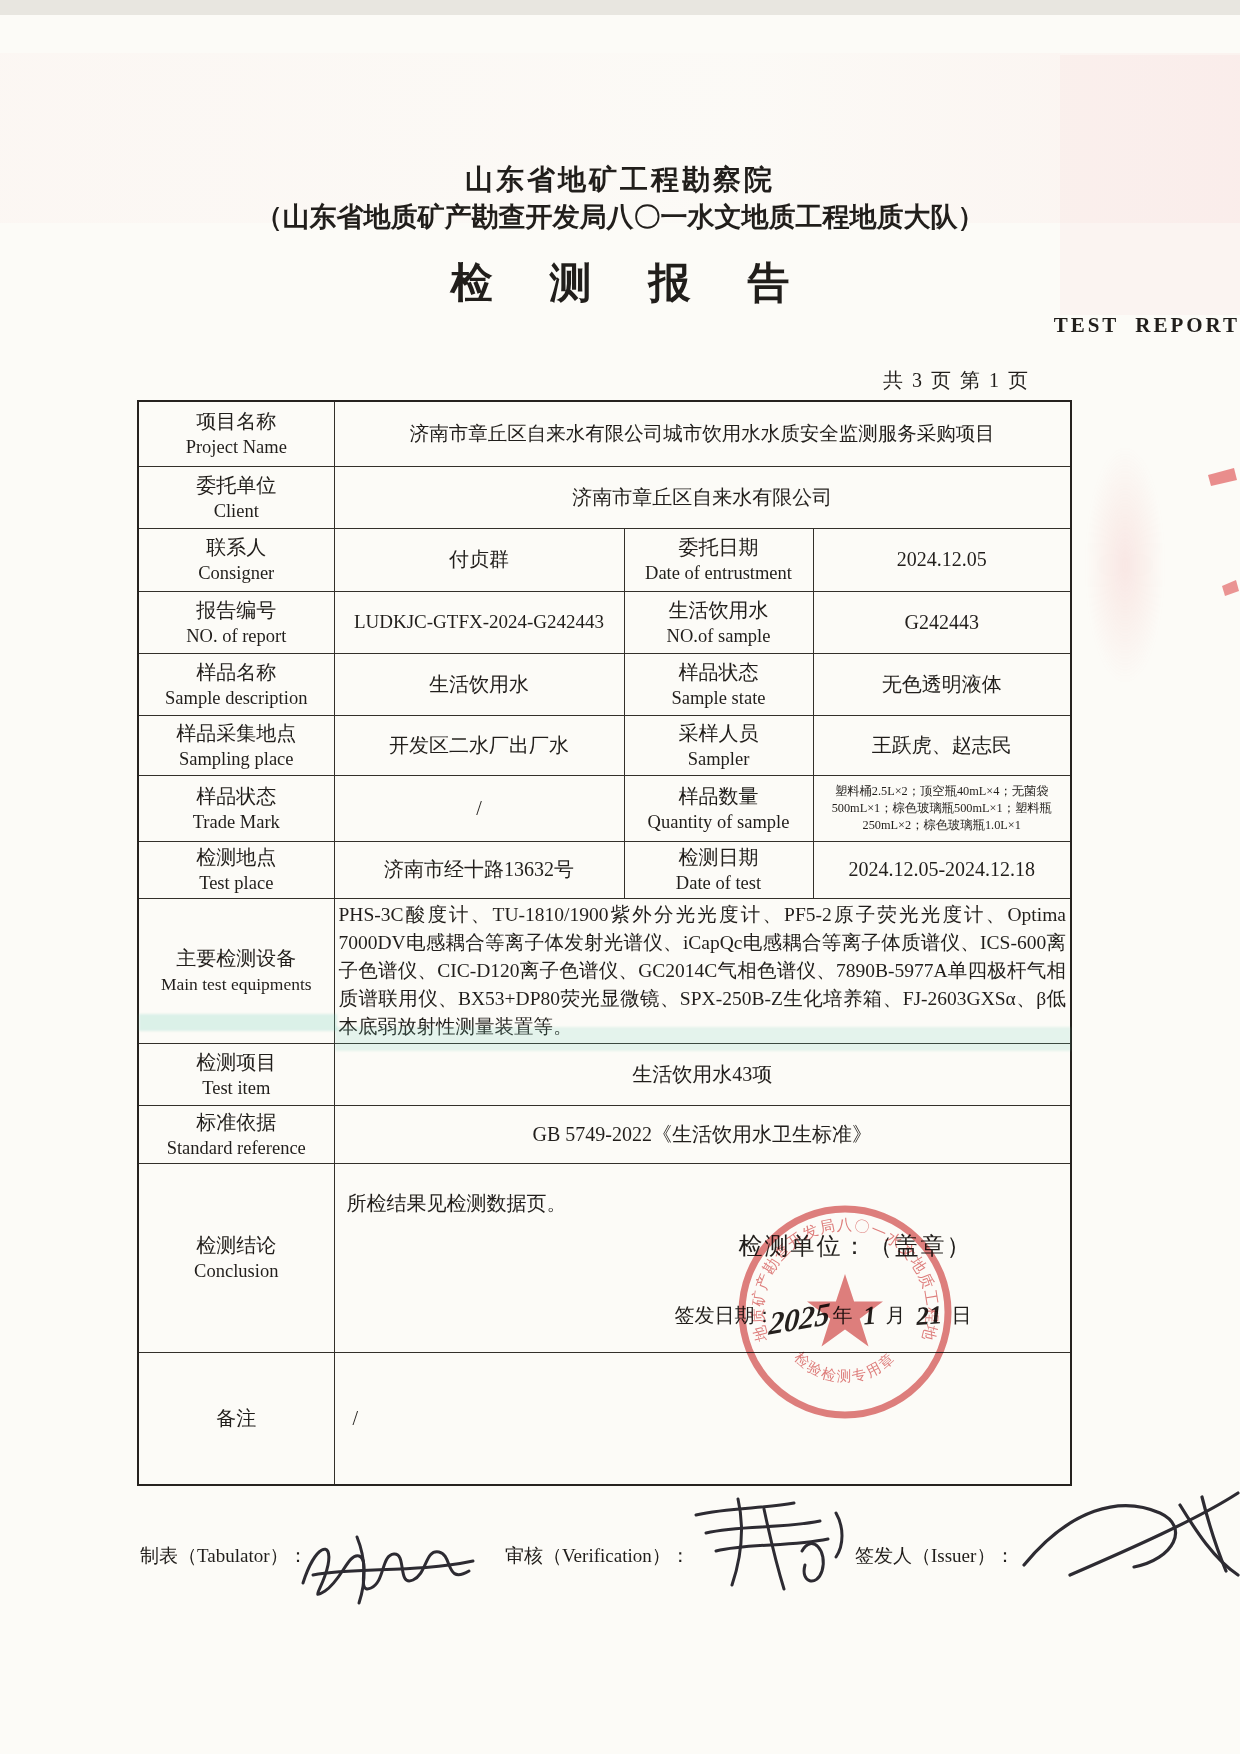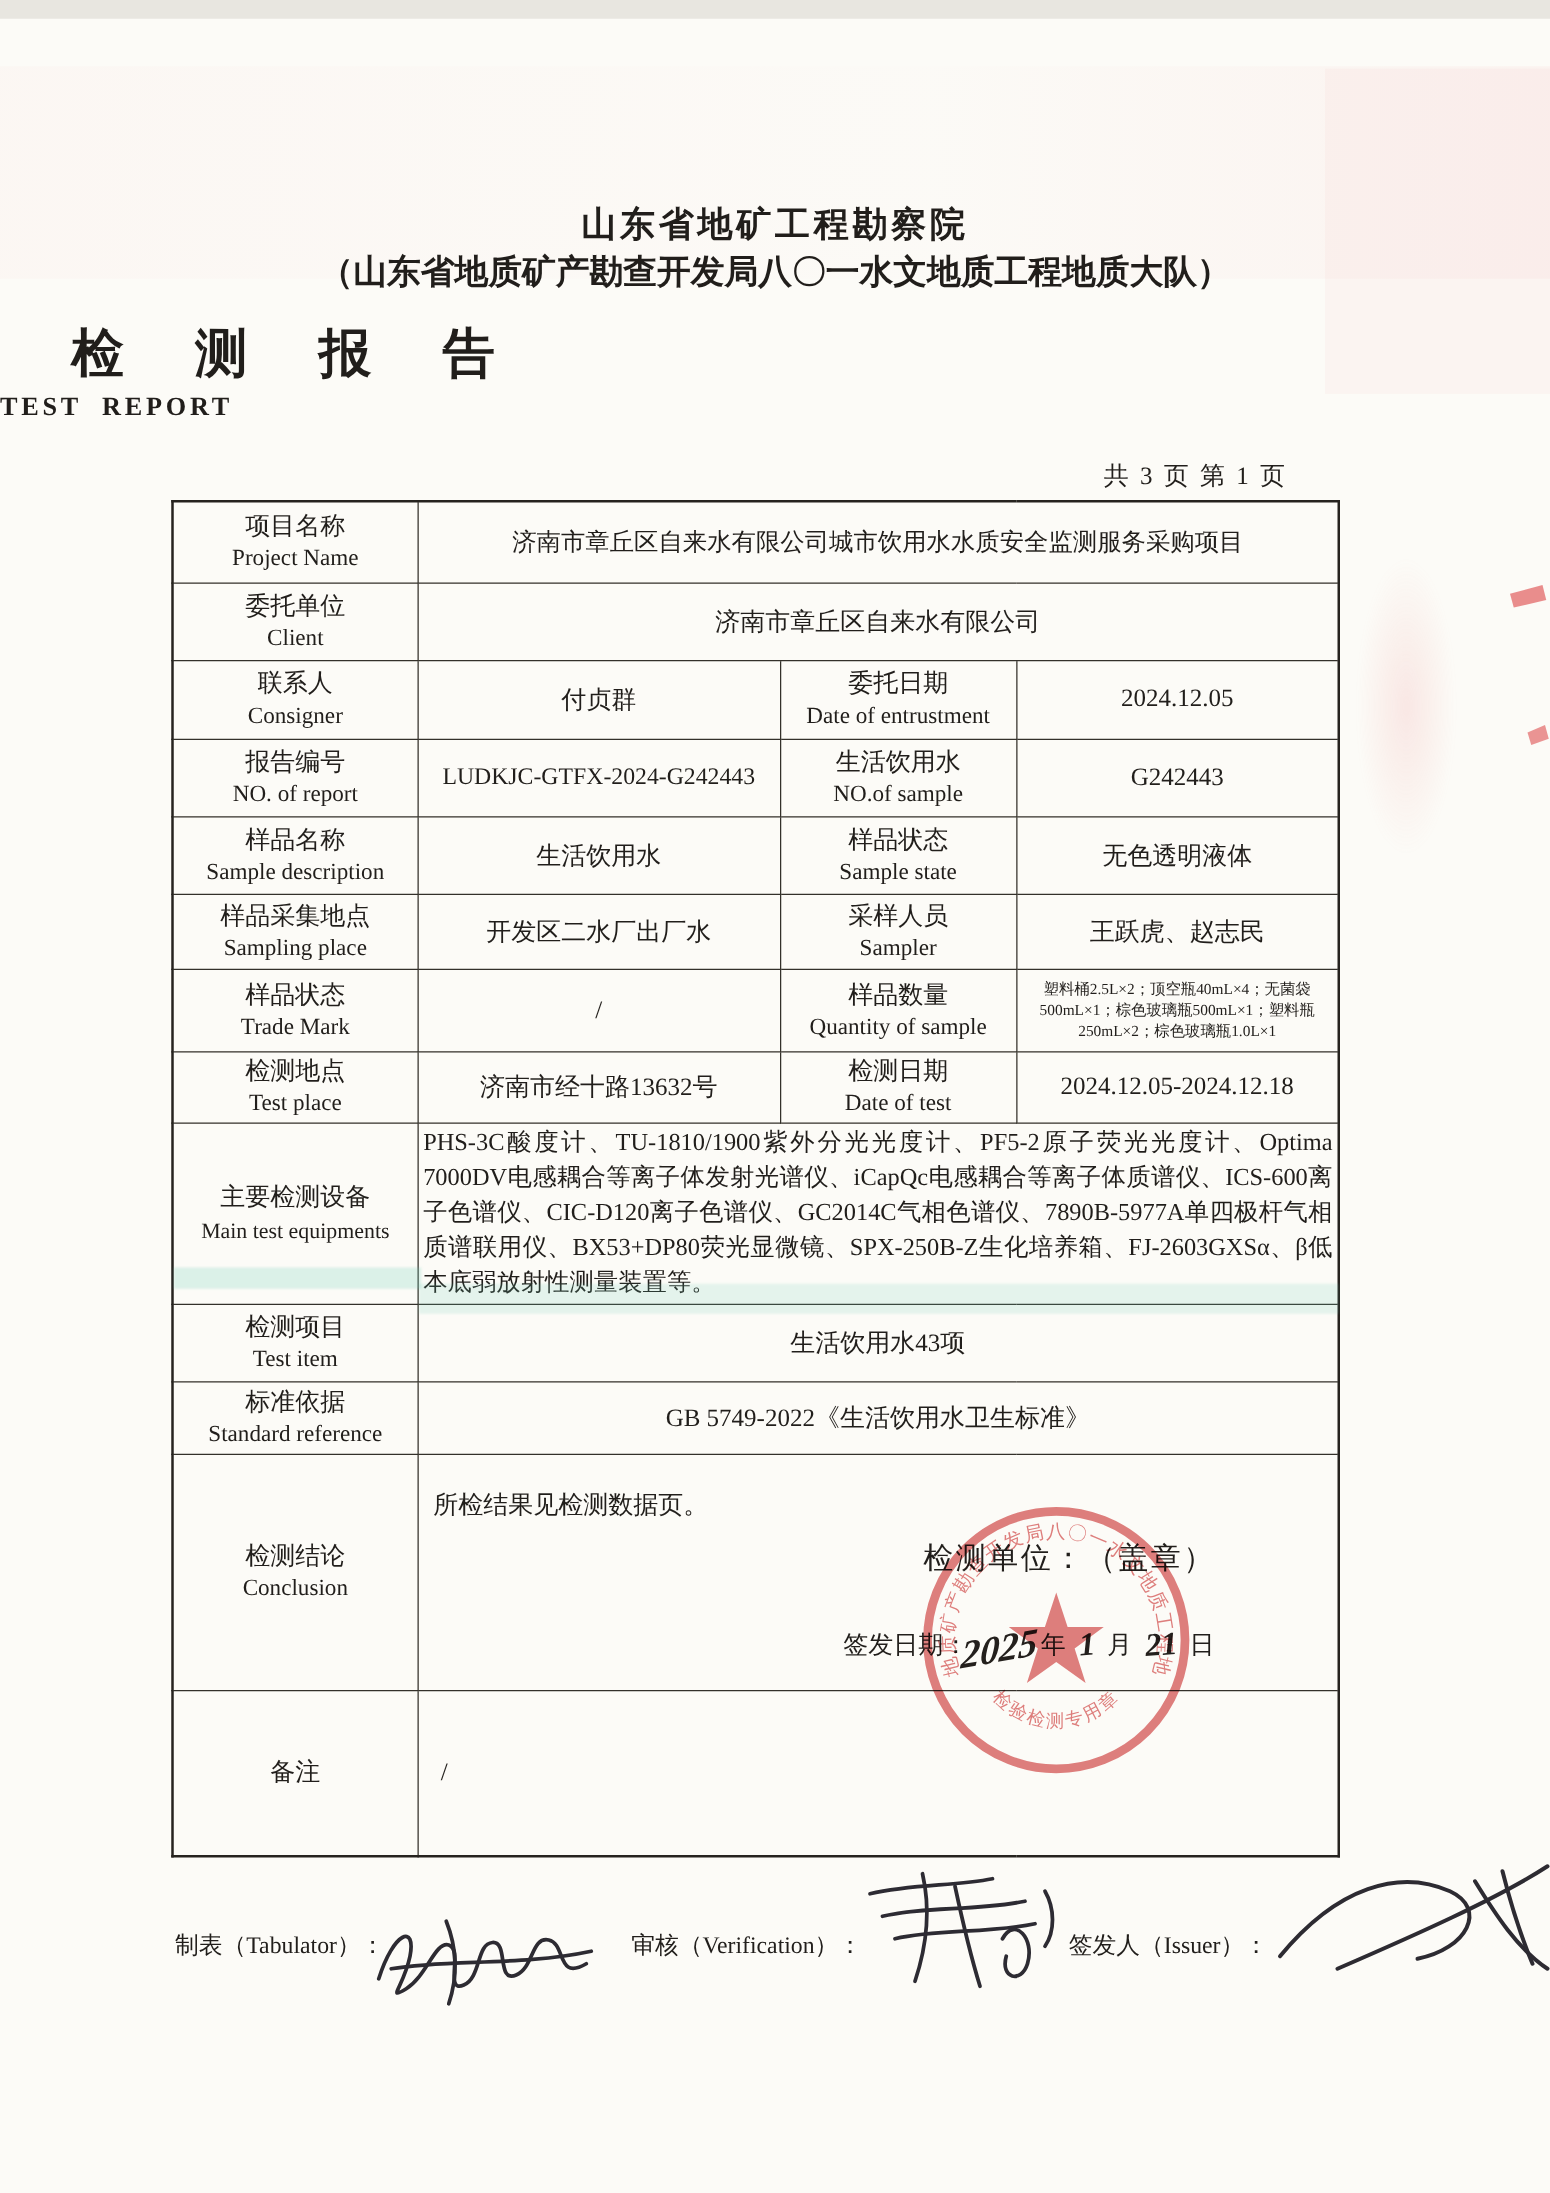--- a/index.html
+++ b/index.html
@@ -7,22 +7,22 @@
     position:relative; width:1240px; height:1754px; margin:15px auto;
     background:#fcfbf7; overflow:hidden;
     font-family:"Liberation Serif","DejaVu Serif",serif; color:#211e1b;
   }
   .tint{position:absolute; pointer-events:none;}
   .tint-top{left:0;top:38px;width:1240px;height:170px;background:linear-gradient(90deg,rgba(248,210,210,.10),rgba(248,230,230,.05) 60%,rgba(246,200,200,.16));}
   .tint-right{left:1060px;top:40px;width:180px;height:260px;background:rgba(248,205,205,.14);}
   .smudge{left:1085px;top:430px;width:80px;height:240px;background:radial-gradient(ellipse at center,rgba(235,130,130,.16),rgba(235,130,130,0) 70%);filter:blur(2px);}
   .org-title{position:absolute;left:0;top:146px;width:100%;text-align:center;font-size:28px;font-weight:bold;letter-spacing:3px;}
   .org-subtitle{position:absolute;left:0;top:184px;width:100%;text-align:center;font-size:27px;font-weight:bold;}
-  .report-title{position:absolute;left:0;top:240px;width:100%;text-align:left;font-size:42px;font-weight:bold;letter-spacing:57px;padding-left:57px;box-sizing:border-box;}
-  .report-title-en{position:absolute;left:0;top:298px;width:100%;text-align:left;font-size:21px;font-weight:bold;letter-spacing:3px;word-spacing:8px;}
+  .report-title{position:absolute;left:0;top:240px;width:100%;text-align:center;font-size:42px;font-weight:bold;letter-spacing:57px;padding-left:57px;box-sizing:border-box;}
+  .report-title-en{position:absolute;left:0;top:298px;width:100%;text-align:right;font-size:21px;font-weight:bold;letter-spacing:3px;word-spacing:8px;}
   .page-info{position:absolute;left:0;top:352px;width:1030px;text-align:right;font-size:20px;letter-spacing:2px;}
   table.report-table{
     position:absolute;left:137px;top:385px;width:935px;table-layout:fixed;
     border-collapse:collapse;border:2.5px solid #26231f;
   }
   table.report-table td{border:1.6px solid #33302a;padding:2px 4px;overflow:hidden;}
   td.lbl{text-align:center;vertical-align:middle;}
   .cn{display:block;font-size:20px;line-height:27px;}
   .en{display:block;font-size:18.5px;line-height:24px;}
   td.val{text-align:center;vertical-align:middle;font-size:20px;}

